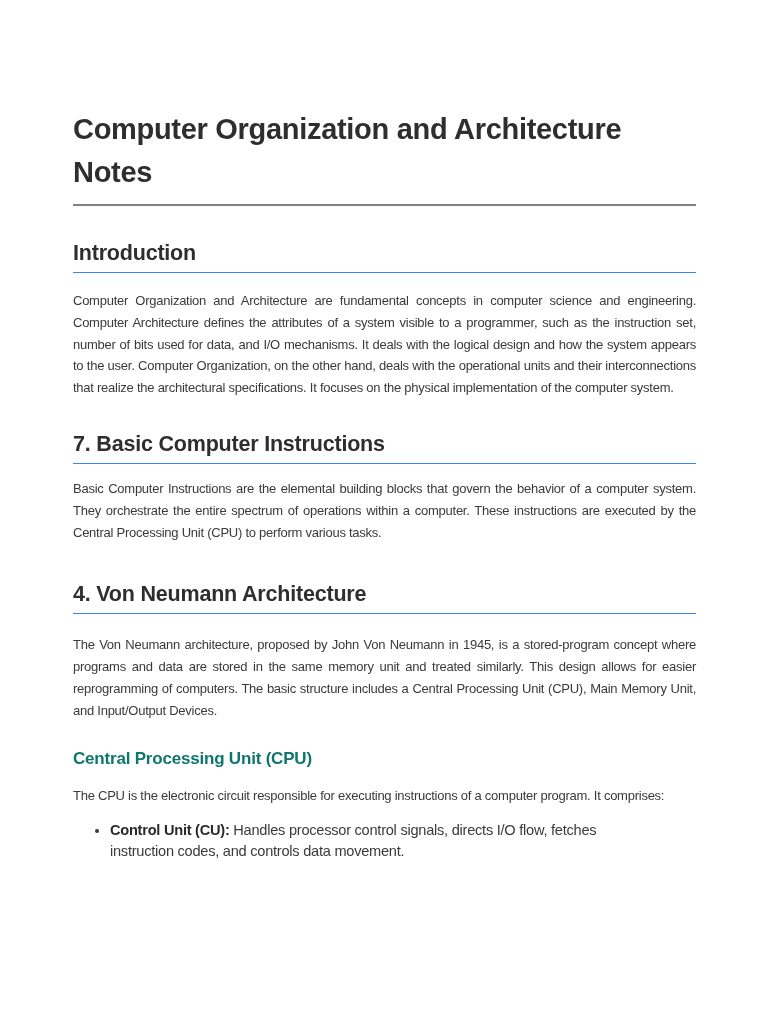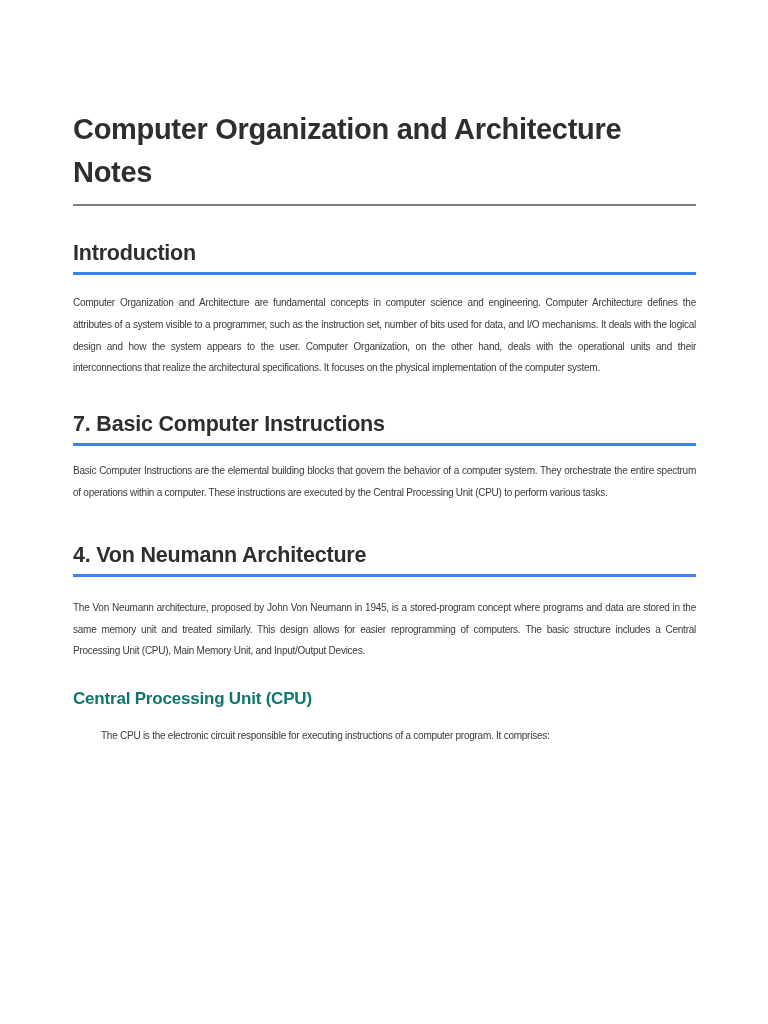--- a/index.html
+++ b/index.html
@@ -11,42 +11,42 @@
   .page { position: relative; width: 768px; height: 1024px; }
   .content { position: absolute; left: 73px; top: 108px; width: 623px; }
   h1 {
     margin: 0; font-size: 29px; line-height: 43px; font-weight: bold;
     color: #2e2e2e; letter-spacing: -0.3px;
     padding-bottom: 10px; border-bottom: 2px solid #808080;
   }
   h2 {
     margin: 0; font-size: 21.5px; line-height: 30px; font-weight: bold;
     color: #2e2e2e; letter-spacing: -0.2px;
-    padding-bottom: 4px; border-bottom: 3px solid #3b82f6;
+    padding-bottom: 4px; border-bottom: 1px solid #3b82f6;
   }
   h3 {
     margin: 0; font-size: 17px; line-height: 24px; font-weight: bold;
     color: #0f766e; letter-spacing: -0.2px;
   }
   p {
-    margin: 0; font-size: 10px; line-height: 21.8px; text-align: justify;
+    margin: 0; font-size: 13px; line-height: 21.8px; text-align: justify;
     color: #3a3a3a; letter-spacing: -0.25px;
   }
   ul { margin: 0; padding-left: 37px; }
   li { font-size: 14.6px; line-height: 21px; color: #3a3a3a; letter-spacing: -0.25px; padding-right: 64px; }
   li b { color: #2a2a2a; }
   #title { margin-top: 0; }
   #h-intro { margin-top: 32px; }
   #p-intro { margin-top: 17px; }
   #h-basic { margin-top: 30px; }
   #p-basic { margin-top: 14px; }
   #h-von { margin-top: 36px; }
   #p-von { margin-top: 20px; }
   #h-cpu { margin-top: 25px; }
-  #p-cpu { margin-top: 14px; margin-left: 28px; }
+  #p-cpu { margin-top: 14px; }
   #list-cpu { margin-top: 14px; }
 </style>
 </head>
 <body>
 
 <div class="page">
   <div class="content">
     <h1 id="title">Computer Organization and Architecture Notes</h1>
 
     <h2 id="h-intro">Introduction</h2>
@@ -54,14 +54,17 @@
 
     <h2 id="h-basic">7. Basic Computer Instructions</h2>
     <p id="p-basic">Basic Computer Instructions are the elemental building blocks that govern the behavior of a computer system. They orchestrate the entire spectrum of operations within a computer. These instructions are executed by the Central Processing Unit (CPU) to perform various tasks.</p>
 
     <h2 id="h-von">4. Von Neumann Architecture</h2>
     <p id="p-von">The Von Neumann architecture, proposed by John Von Neumann in 1945, is a stored-program concept where programs and data are stored in the same memory unit and treated similarly. This design allows for easier reprogramming of computers. The basic structure includes a Central Processing Unit (CPU), Main Memory Unit, and Input/Output Devices.</p>
 
     <h3 id="h-cpu">Central Processing Unit (CPU)</h3>
     <p id="p-cpu">The CPU is the electronic circuit responsible for executing instructions of a computer program. It comprises:</p>
 
+    <ul id="list-cpu">
+      <li><b>Control Unit (CU):</b><span> Handles processor control signals, directs I/O flow, fetches instruction codes, and controls data movement.</span></li>
+    </ul>
   </div>
 </div>
 
 </body></html>

